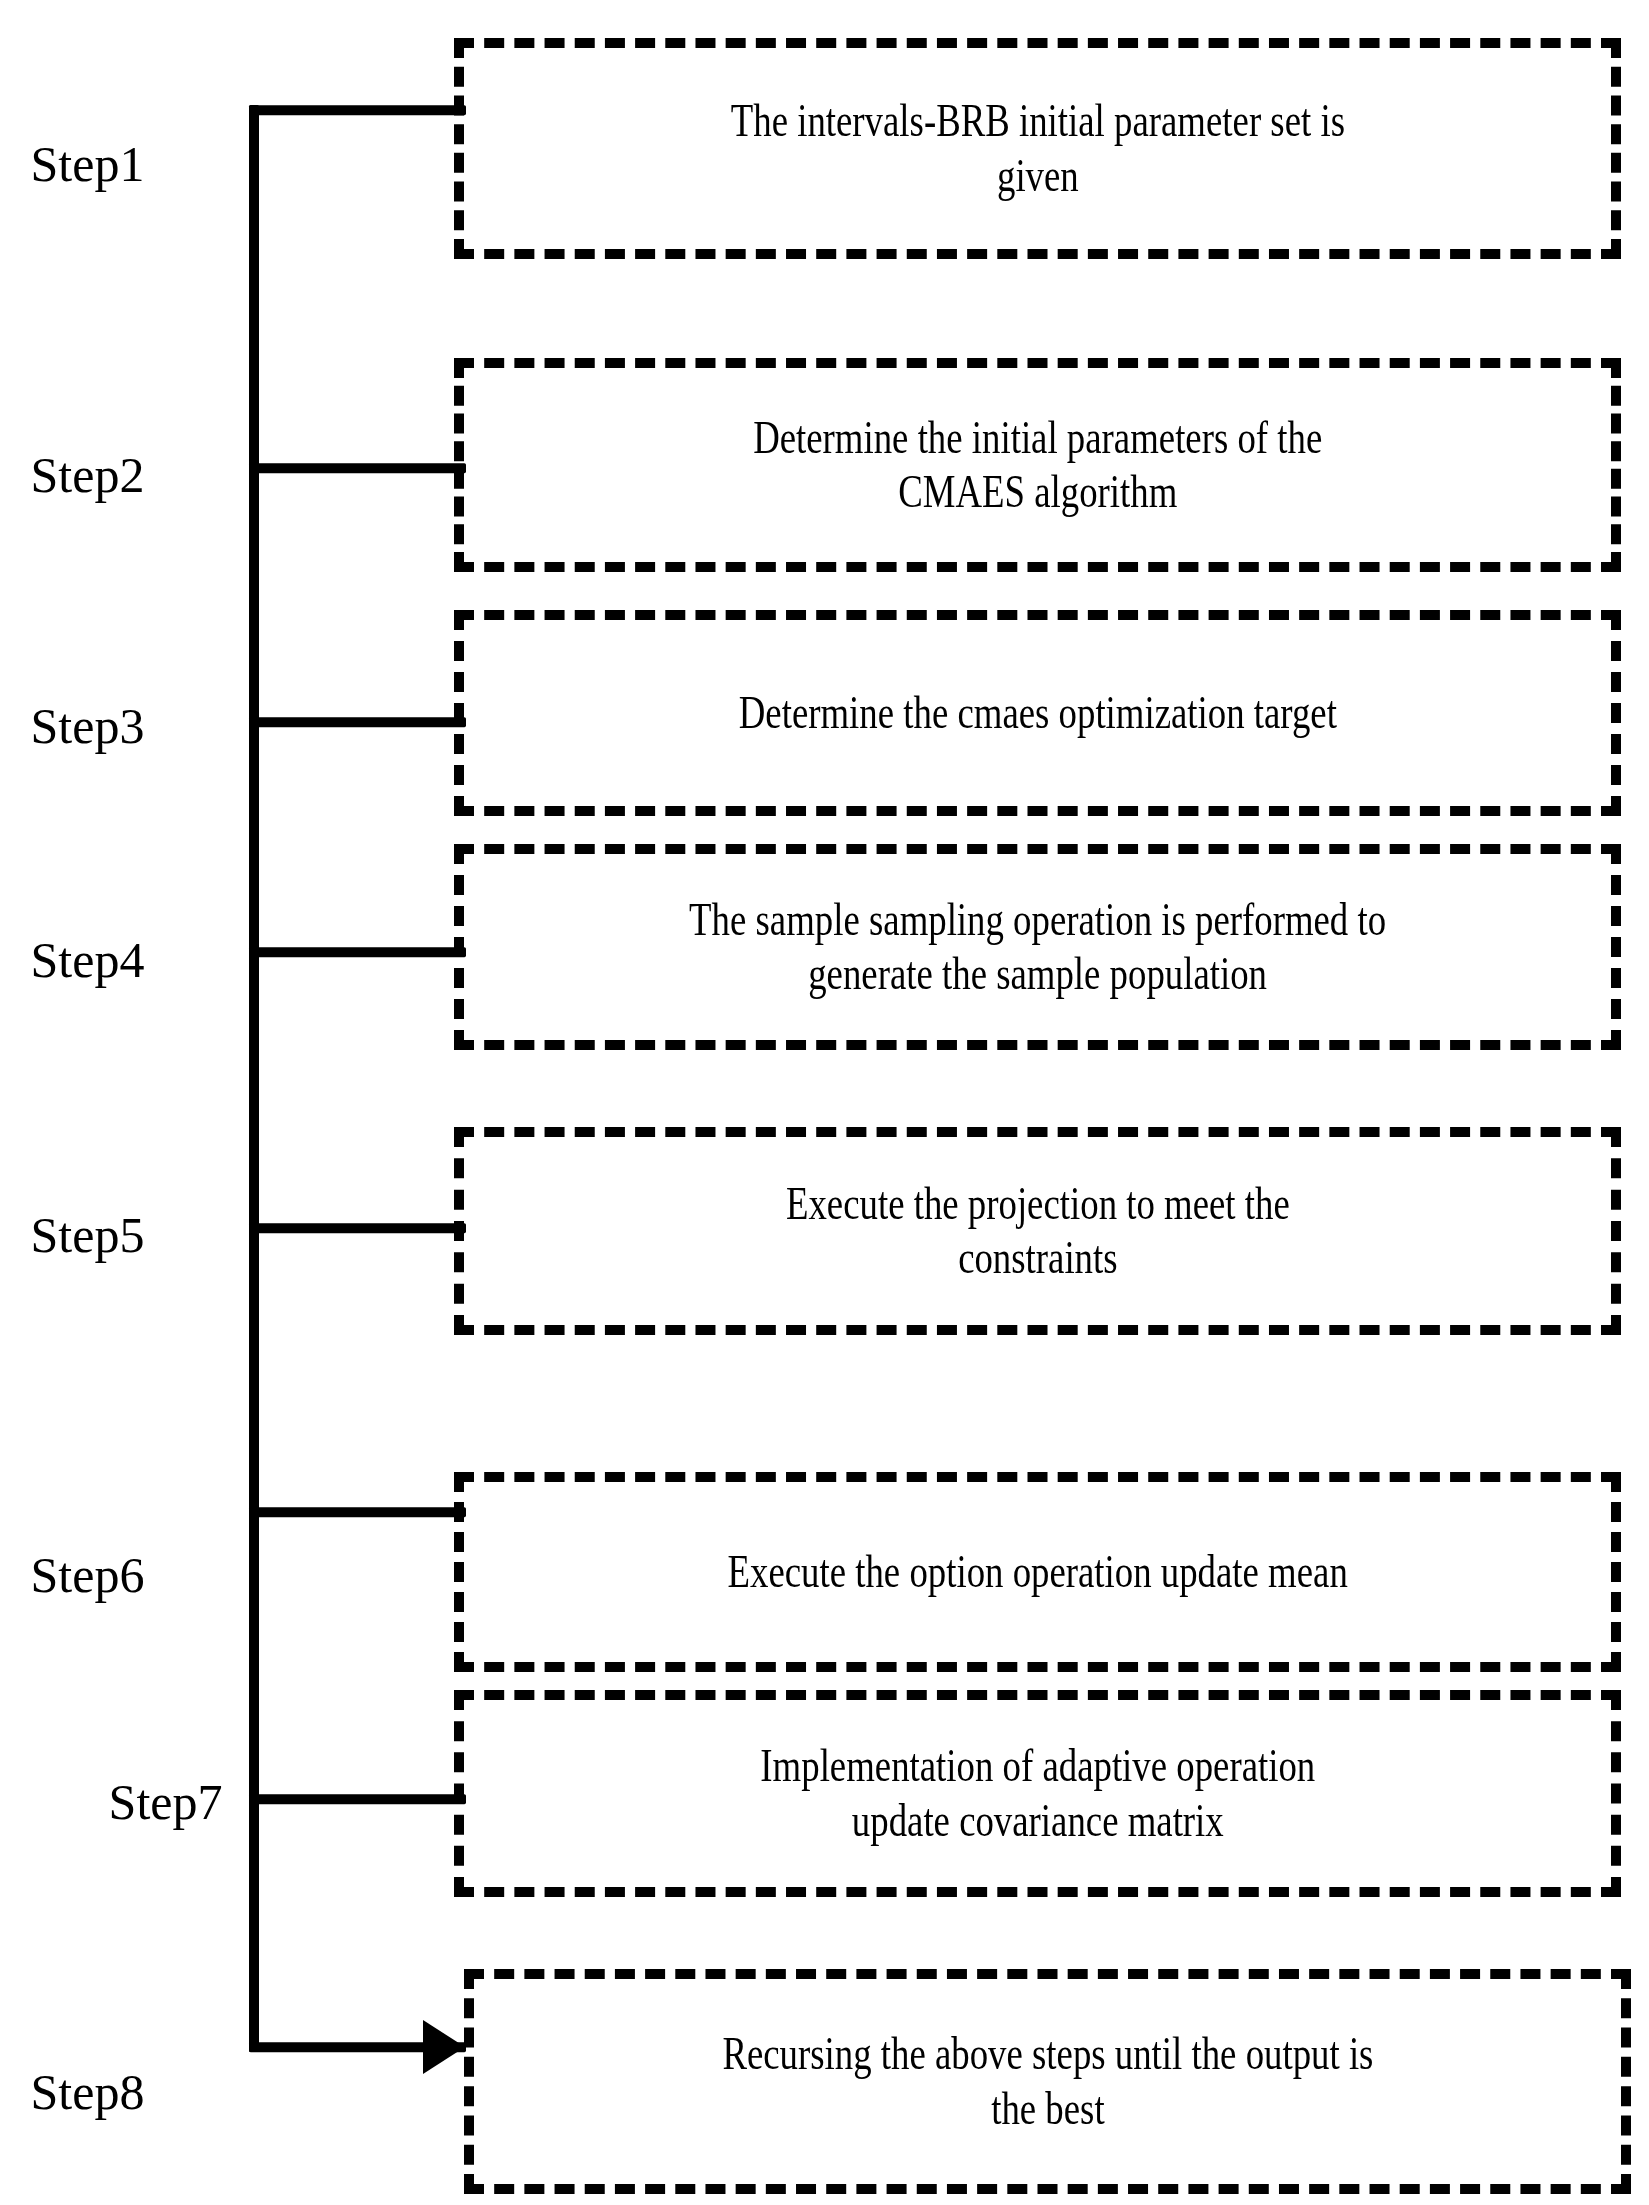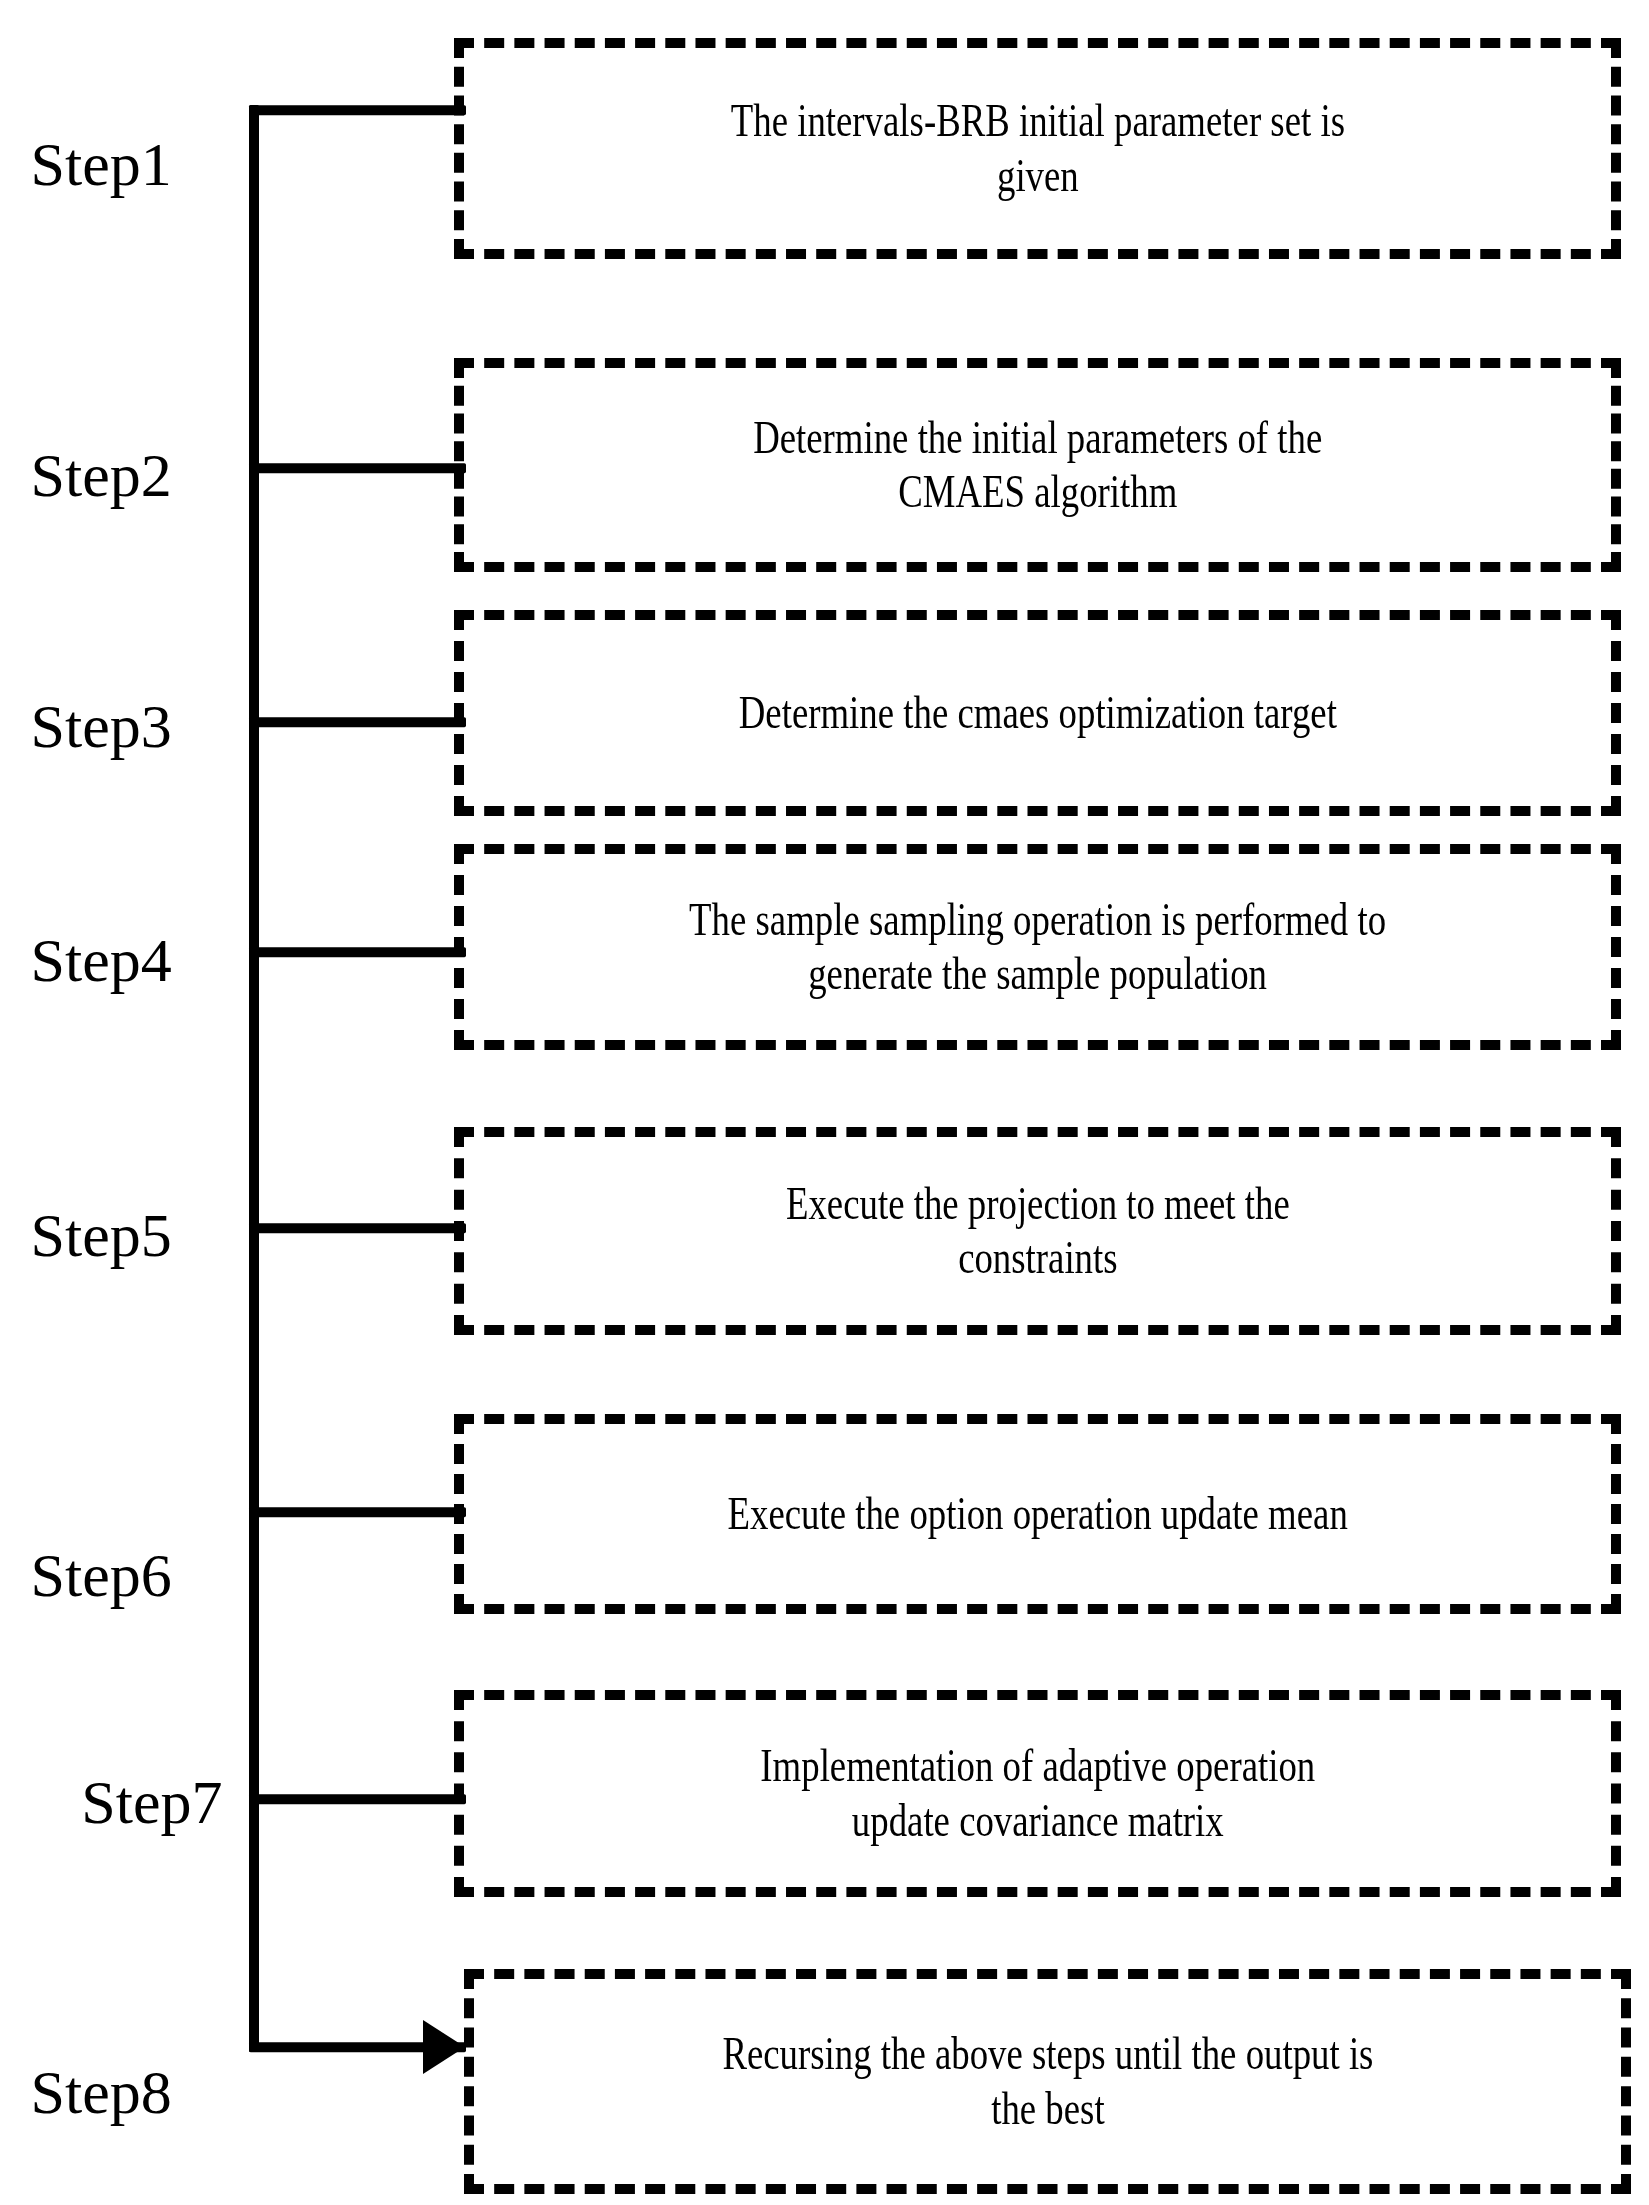--- a/index.html
+++ b/index.html
@@ -16,21 +16,21 @@
     font-family: "Liberation Serif", "DejaVu Serif", serif;
   }
 
   
   .step-label {
     position: absolute;
     left: 30.5px;
     width: 192px;
     text-align: left;
     font-family: "Liberation Serif", "DejaVu Serif", serif;
-    font-size: 62px;
+    font-size: 50px;
     line-height: 1;
     color: #000000;
     white-space: nowrap;
     transform: translateY(-50%);
   }
 
   
   #spine {
     position: absolute;
     left: 249px;
@@ -114,21 +114,21 @@
 generate the sample population</div>
       </div>
       <div class="step-label" style="top: 1235px;">Step5</div>
       <div class="connector" style="top: 1228px; width: 217px;"></div>
       <div class="dashed-box" style="left: 454px; top: 1127px; width: 1167px; height: 208px;">
         <div class="box-text">Execute the projection to meet the
 constraints</div>
       </div>
       <div class="step-label" style="top: 1575px;">Step6</div>
       <div class="connector" style="top: 1512px; width: 217px;"></div>
-      <div class="dashed-box" style="left: 454px; top: 1414px; width: 1167px; height: 200px;">
+      <div class="dashed-box" style="left: 454px; top: 1472px; width: 1167px; height: 200px;">
         <div class="box-text">Execute the option operation update mean</div>
       </div>
       <div class="step-label" style="top: 1802px; text-align: right;">Step7</div>
       <div class="connector" style="top: 1799px; width: 217px;"></div>
       <div class="dashed-box" style="left: 454px; top: 1690px; width: 1167px; height: 207px;">
         <div class="box-text">Implementation of adaptive operation
 update covariance matrix</div>
       </div>
       <div class="step-label" style="top: 2092px;">Step8</div>
       <div class="connector" style="top: 2047px; width: 217px;"></div>

